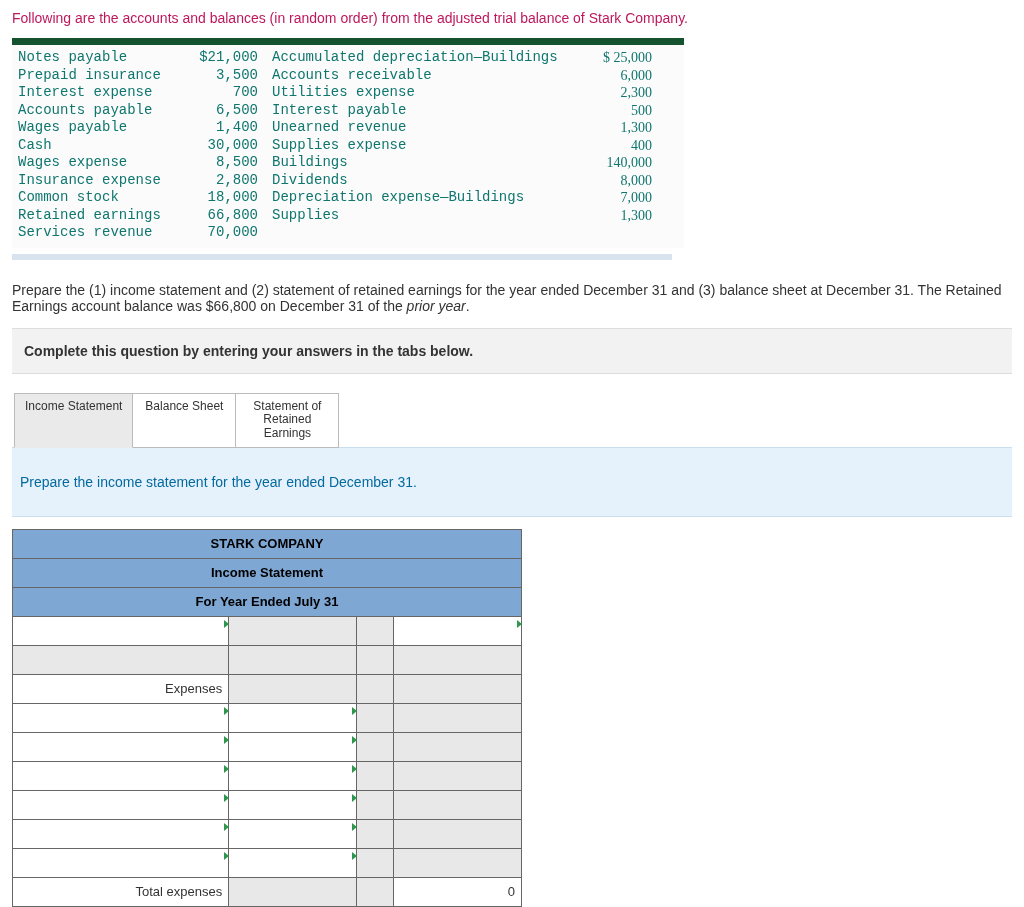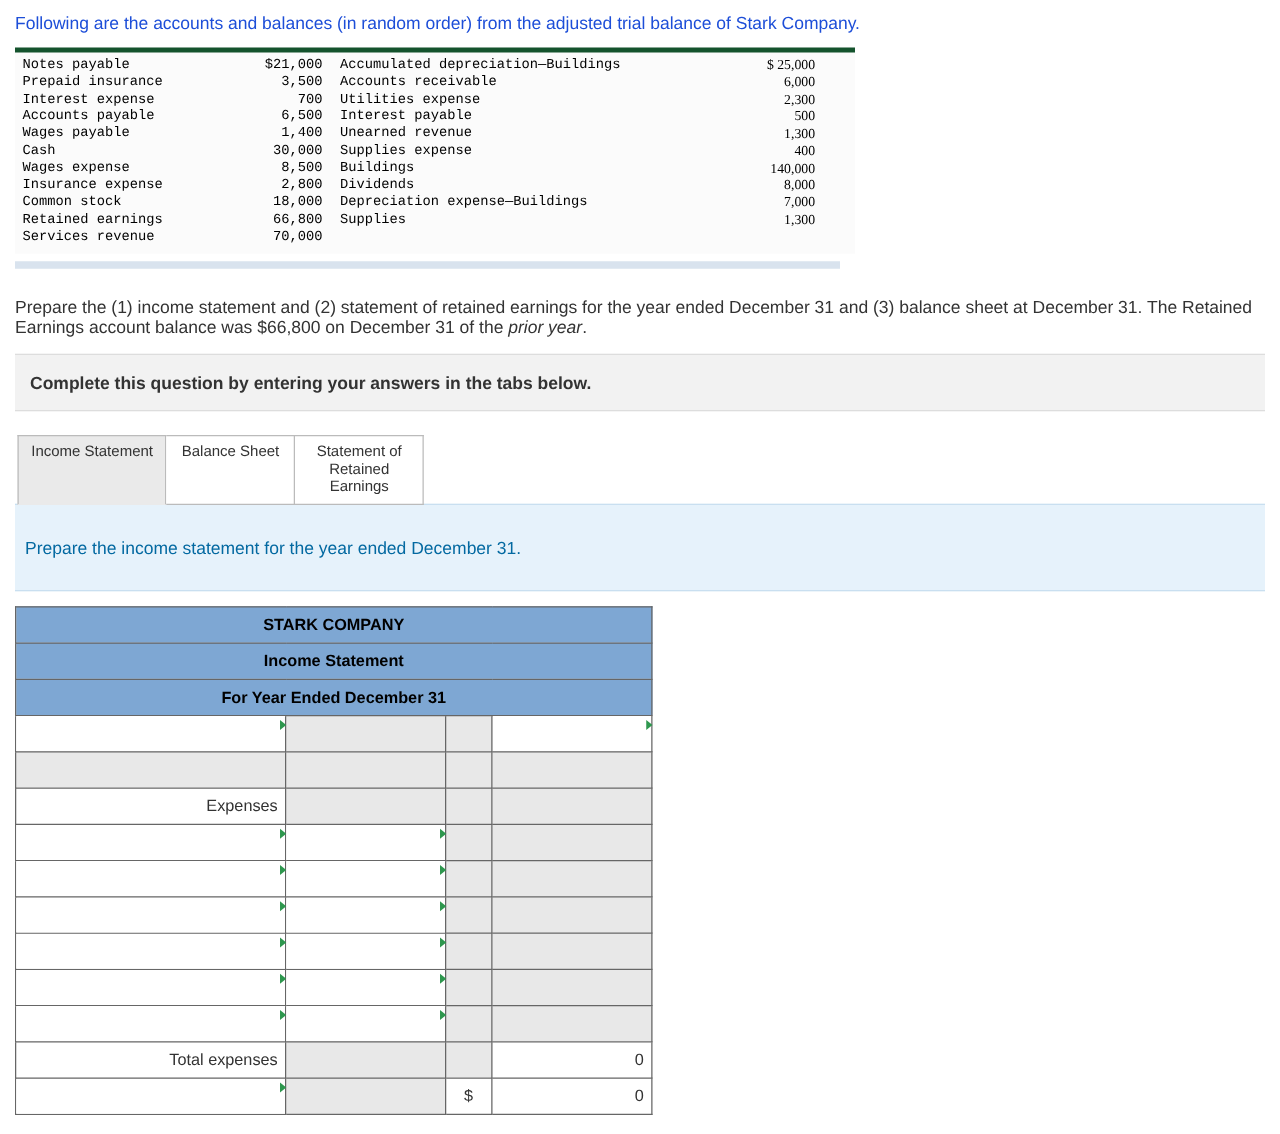--- a/index.html
+++ b/index.html
@@ -4,30 +4,30 @@
 <style>
   body {
     margin: 0;
     padding: 10px 12px;
     font-family: Arial, Helvetica, sans-serif;
     font-size: 14px;
     color: #333;
     background: #fff;
     width: 1000px;
   }
-  .intro { color: #1d4ed8; margin-bottom: 12px; }
+  .intro { color: #be185d; margin-bottom: 12px; }
   .trial-balance {
     font-family: "Courier New", Courier, monospace;
     white-space: pre;
-    font-size: 11px;
+    font-size: 14px;
     line-height: 1.25;
-    color: #000000;
+    color: #0f766e;
     background: #fbfbfb;
     padding: 4px 6px 6px 6px;
-    border-top: 4px solid #14532d;
+    border-top: 7px solid #14532d;
     margin-bottom: 6px;
     width: 660px;
   }
   .tb-row { display: flex; }
   .tb-name { width: 170px; }
   .tb-amt { width: 70px; text-align: right; }
   .tb-gap { width: 14px; }
   .tb-name2 { width: 300px; }
   .tb-amt2 { width: 80px; text-align: right; font-family: Liberation Serif, serif; }
   .bar-bottom { height: 6px; background: #d9e3ee; width: 660px; margin-bottom: 22px; }
@@ -142,21 +142,21 @@
 
 <table class="stmt">
   <tbody>
       <tr>
         <th class="hdr" colspan="4">STARK COMPANY</th>
       </tr>
   <tr>
         <th class="hdr" colspan="4">Income Statement</th>
       </tr>
   <tr>
-        <th class="hdr" colspan="4">For Year Ended December 31</th>
+        <th class="hdr" colspan="4">For Year Ended July 31</th>
       </tr>
 
   <tr>
     <td class="col-a input-cell"></td>
     <td class="col-b shaded"></td>
     <td class="col-c shaded"></td>
     <td class="col-d input-cell"></td>
   </tr>
   <tr>
     <td class="col-a shaded"></td>

